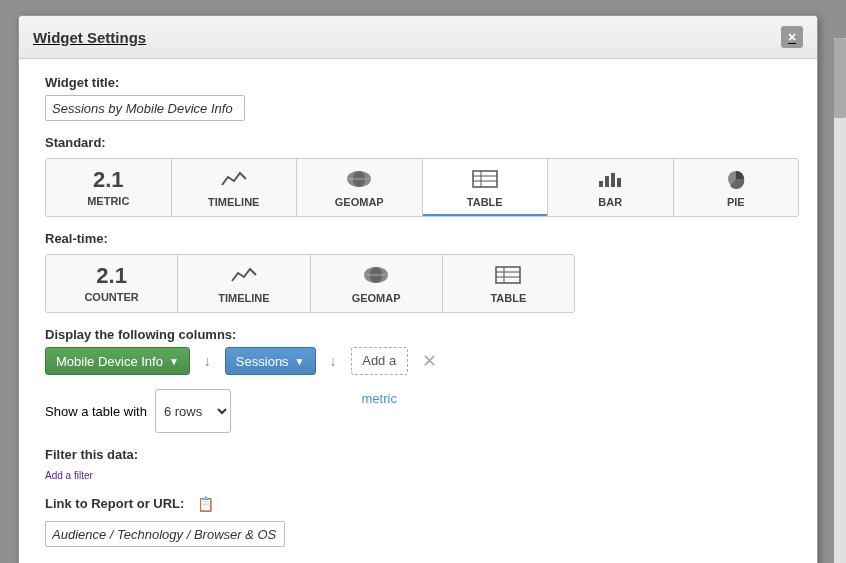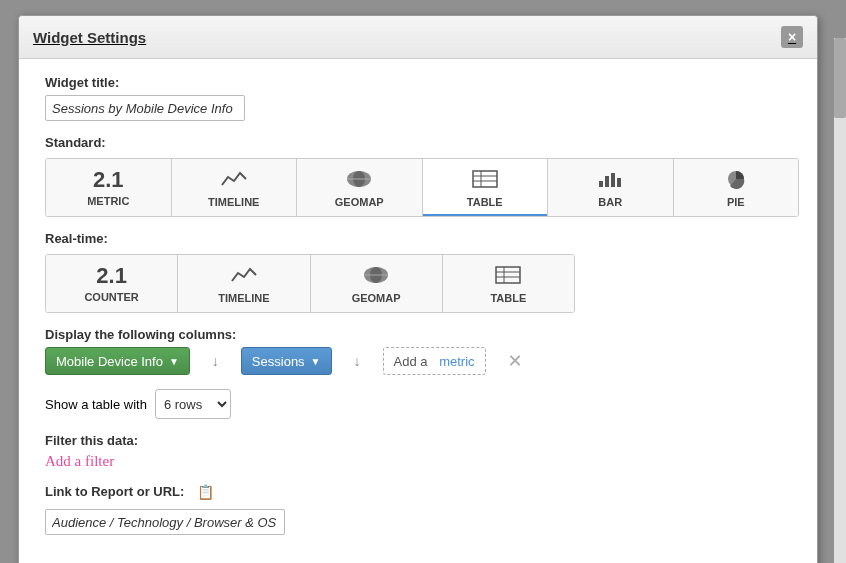--- a/index.html
+++ b/index.html
@@ -177,21 +177,21 @@
       border: 1px solid #ccc;
       border-radius: 3px;
       overflow: hidden;
       width: 530px;
     }
 
     
     .columns-row {
       display: flex;
       align-items: center;
-      gap: 22px;
+      gap: 14px;
       flex-wrap: wrap;
     }
 
     .dropdown-green {
       background: linear-gradient(to bottom, #5ba85a, #4a8f49);
       color: #fff;
       border: 1px solid #3d7a3c;
       border-radius: 3px;
       padding: 5px 10px;
       font-size: 13px;
@@ -225,24 +225,24 @@
     }
 
     .dropdown-metric {
       background: #fff;
       border: 1px dashed #aaa;
       border-radius: 3px;
       padding: 5px 10px;
       font-size: 13px;
       cursor: pointer;
       display: flex;
-      align-items: center;
       gap: 4px;
       height: 28px;
       color: #555;
+      flex-direction: column;
     }
 
     .dropdown-metric span.metric-link {
       color: #4a90d9;
     }
 
     .arrow-icon {
       color: #888;
       font-size: 14px;
     }
@@ -262,31 +262,30 @@
       margin-bottom: 14px;
     }
 
     .rows-select {
       border: 1px solid #bbb;
       border-radius: 3px;
       padding: 3px 4px;
       font-size: 13px;
       background: #fff;
       color: #333;
-      height: 30px;
+      height: 44px;
       cursor: pointer;
     }
 
     
     .filter-link {
-      color: #ec4899;
-      cursor: pointer;
-      font-size: 15px;
+      color: #4c1d95;
+      cursor: pointer;
+      font-size: 10px;
       text-decoration: none;
-      font-family: Liberation Serif, serif;
     }
 
     
     .link-label-row {
       display: flex;
       gap: 13px;
       margin-bottom: 5px;
     }
 
     .info-icon {

